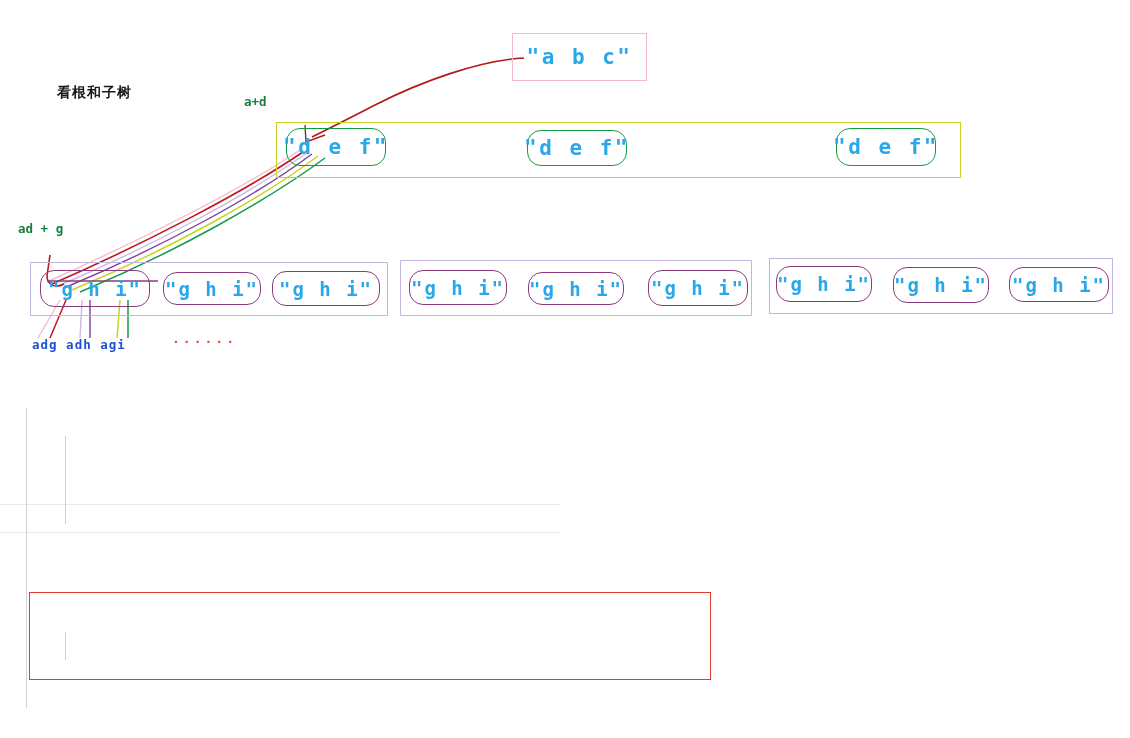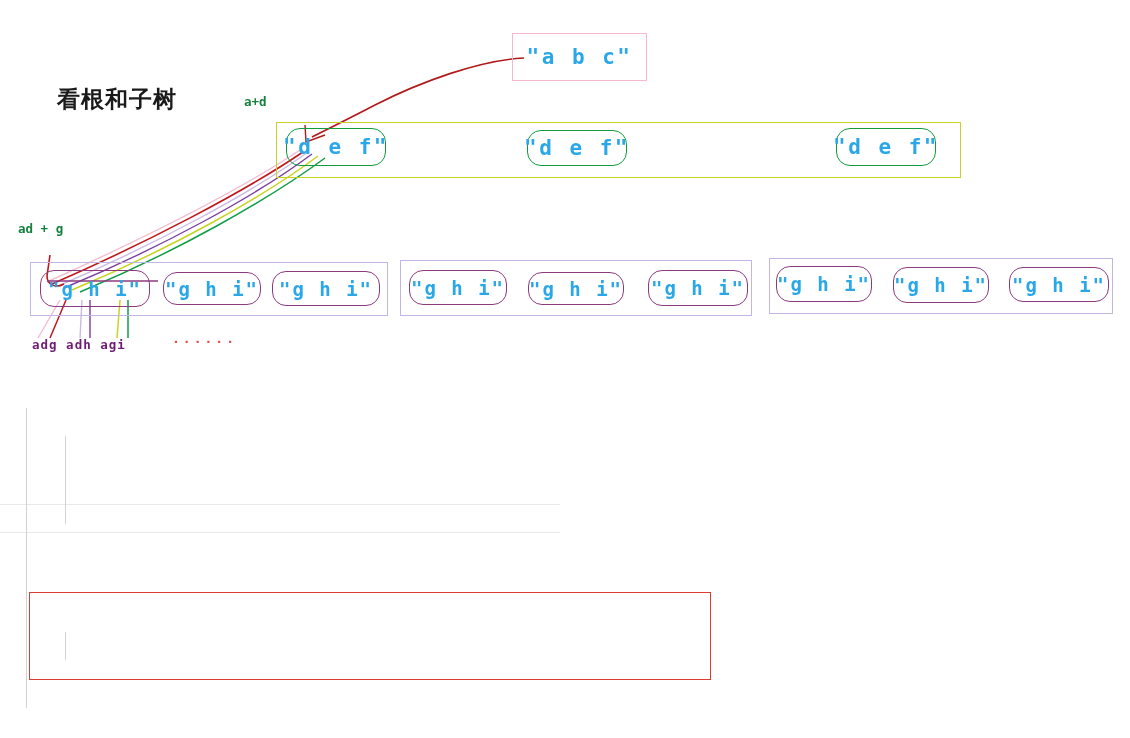--- a/index.html
+++ b/index.html
@@ -29,35 +29,35 @@
     width: 1130px;
     height: 380px;
     pointer-events: none;
   }
 
   .heading-cn {
     position: absolute;
     left: 57px; top: 84px;
     font-family: "DejaVu Sans", "Liberation Sans", sans-serif;
     font-weight: bold;
-    font-size: 23px;
+    font-size: 14px;
     color: #1a1a1a;
     letter-spacing: 1px;
     white-space: nowrap;
   }
 
   .note {
     position: absolute;
     font-family: "DejaVu Sans Mono", "Liberation Mono", monospace;
     font-size: 12.5px;
     font-weight: bold;
     white-space: nowrap;
   }
   .note-purple { color: #15803d; }
-  .note-dark { color: #701a75; }
+  .note-dark { color: #1d4ed8; }
   .note-dots { color: #e05050; letter-spacing: 3px; font-size: 13px; }
 
   
   .node {
     position: absolute;
     box-sizing: border-box;
     display: flex;
     align-items: center;
     justify-content: center;
     font-family: "DejaVu Sans Mono", "Liberation Mono", monospace;

